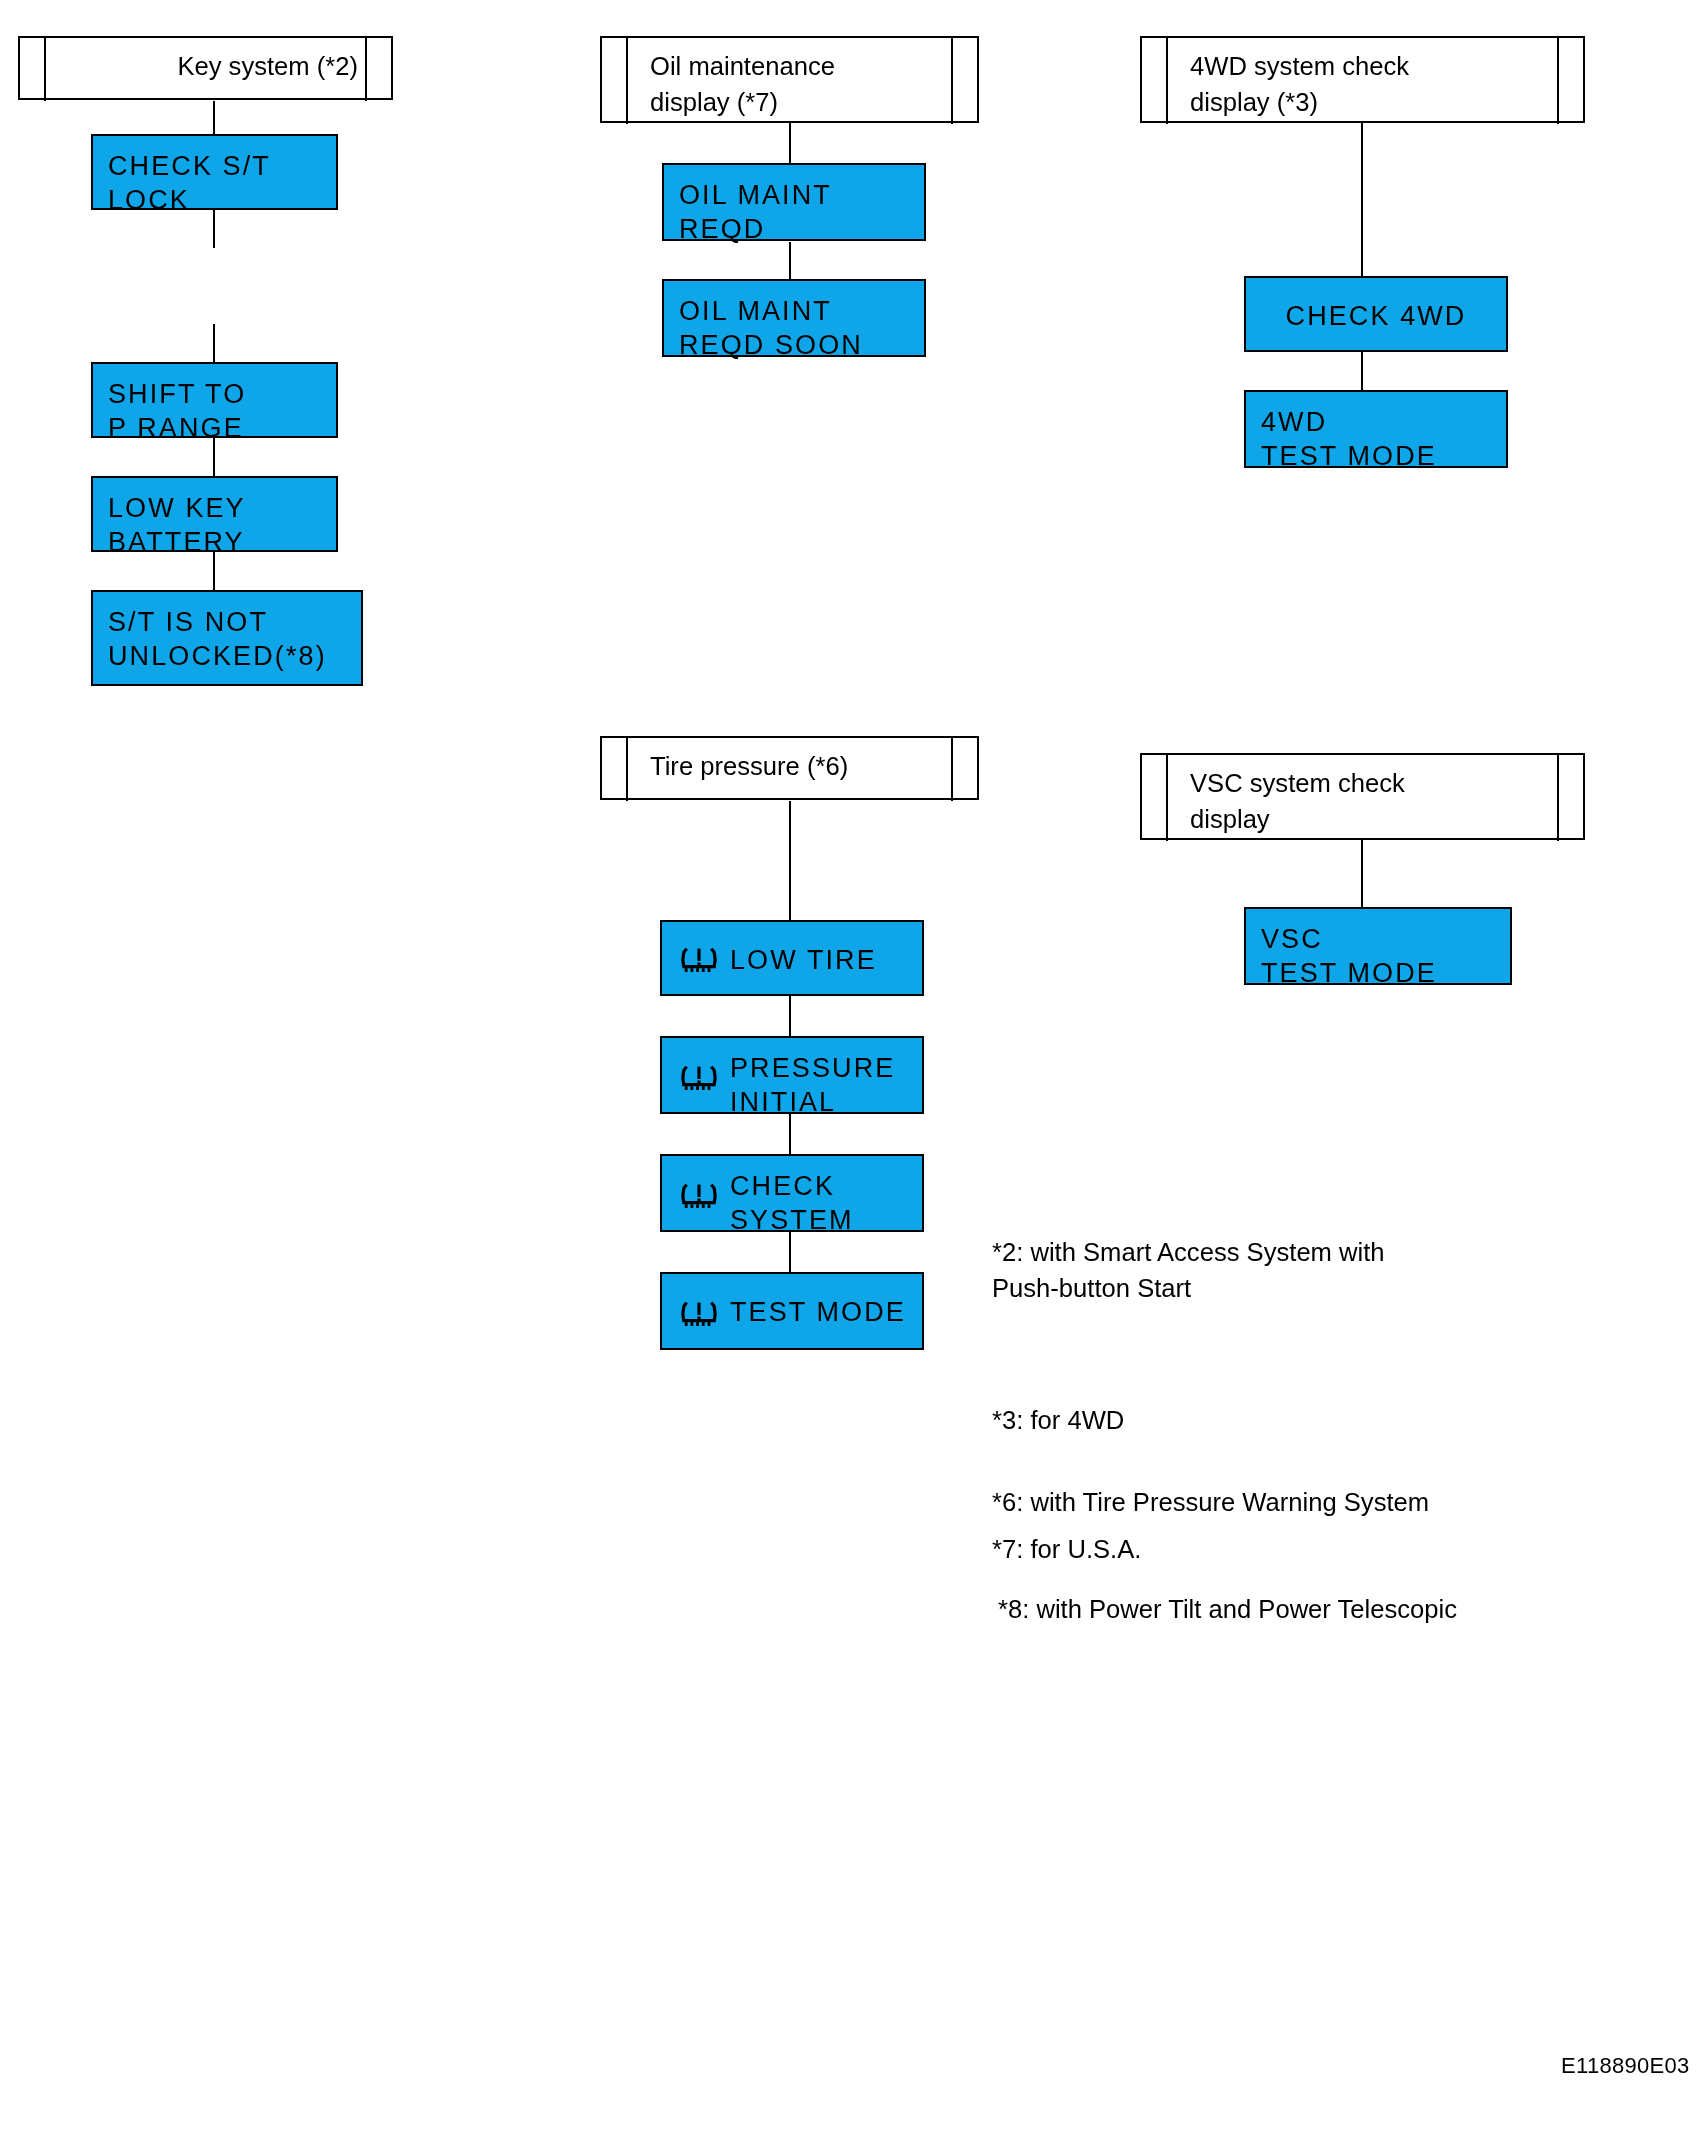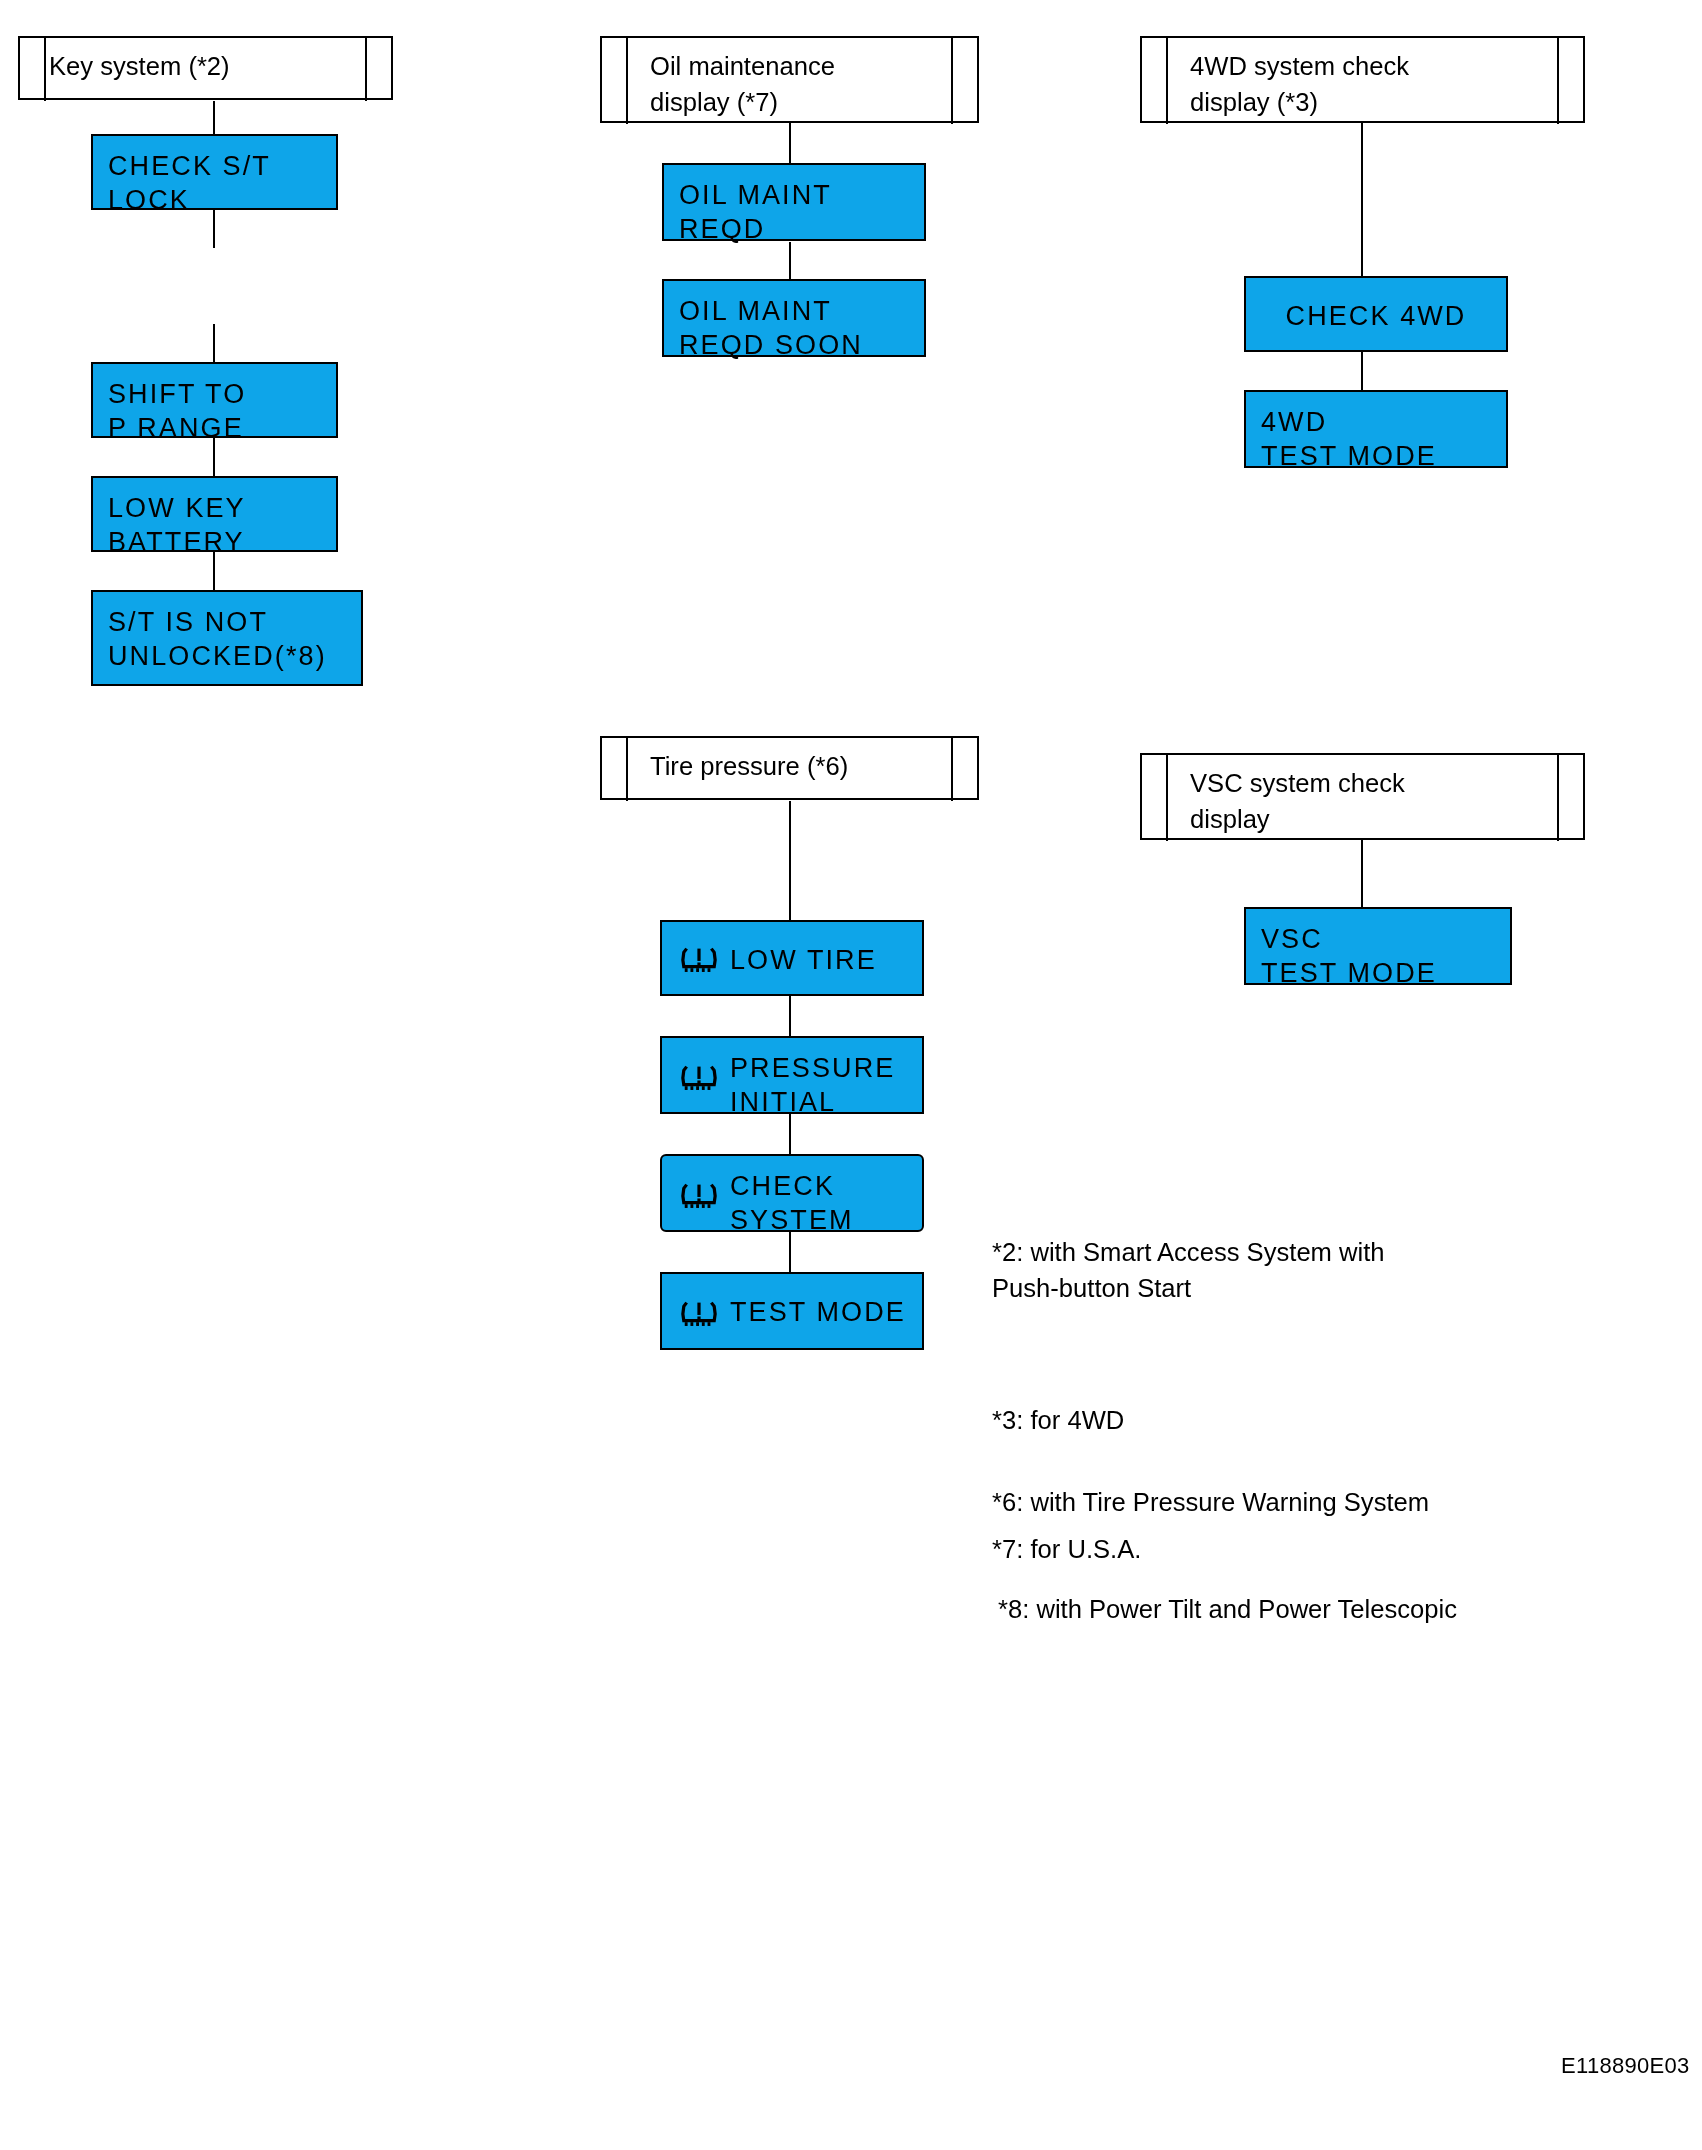--- a/index.html
+++ b/index.html
@@ -41,21 +41,21 @@
   .hdr .hdr-text {
     position: absolute;
     left: 48px;
     right: 48px;
     top: 10px;
     font-size: 25.6px;
     line-height: 36px;
     letter-spacing: 0px;
     white-space: pre-line;
   }
-  .hdr .hdr-text.center { text-align: left; left: 29px; right: 33px; }
+  .hdr .hdr-text.center { text-align: right; left: 44px; right: 33px; }
 
   
   .mbox {
     position: absolute;
     box-sizing: border-box;
     border: 2.5px solid #000;
     background: #0ea5e9;
   }
   .mbox .mtext {
     position: absolute;
@@ -206,21 +206,21 @@
         <rect x="23" y="28.6" width="3" height="4" fill="#000"></rect>
         <rect x="29" y="28.6" width="3" height="4" fill="#000"></rect>
       </svg>
     </span>
     <div class="mtext">PRESSURE
 INITIAL</div>
   </div>
 
   <div class="conn" style="left:789px; top:1114px; height:40px;"></div>
 
-  <div class="mbox with-icon" style="left:660px; top:1154px; width:264px; height:78px;border-radius:6px;">
+  <div class="mbox with-icon" style="left:660px; top:1154px; width:264px; height:78px;">
     <span class="tpms-icon" style="top:20.6px;">
       <svg viewBox="0 0 40 40" xmlns="http://www.w3.org/2000/svg">
         <path d="M7 8 L4 12 L3 20 L4 27 L36 27 L37 20 L36 12 L33 8" fill="none" stroke="#000" stroke-width="3.4" stroke-linecap="butt"></path>
         <rect x="18.3" y="8" width="3.4" height="13" fill="#000"></rect>
         <rect x="18.3" y="22.6" width="3.4" height="3.2" fill="#000"></rect>
         <rect x="5" y="28.6" width="3" height="4" fill="#000"></rect>
         <rect x="11" y="28.6" width="3" height="4" fill="#000"></rect>
         <rect x="17" y="28.6" width="3" height="4" fill="#000"></rect>
         <rect x="23" y="28.6" width="3" height="4" fill="#000"></rect>
         <rect x="29" y="28.6" width="3" height="4" fill="#000"></rect>

